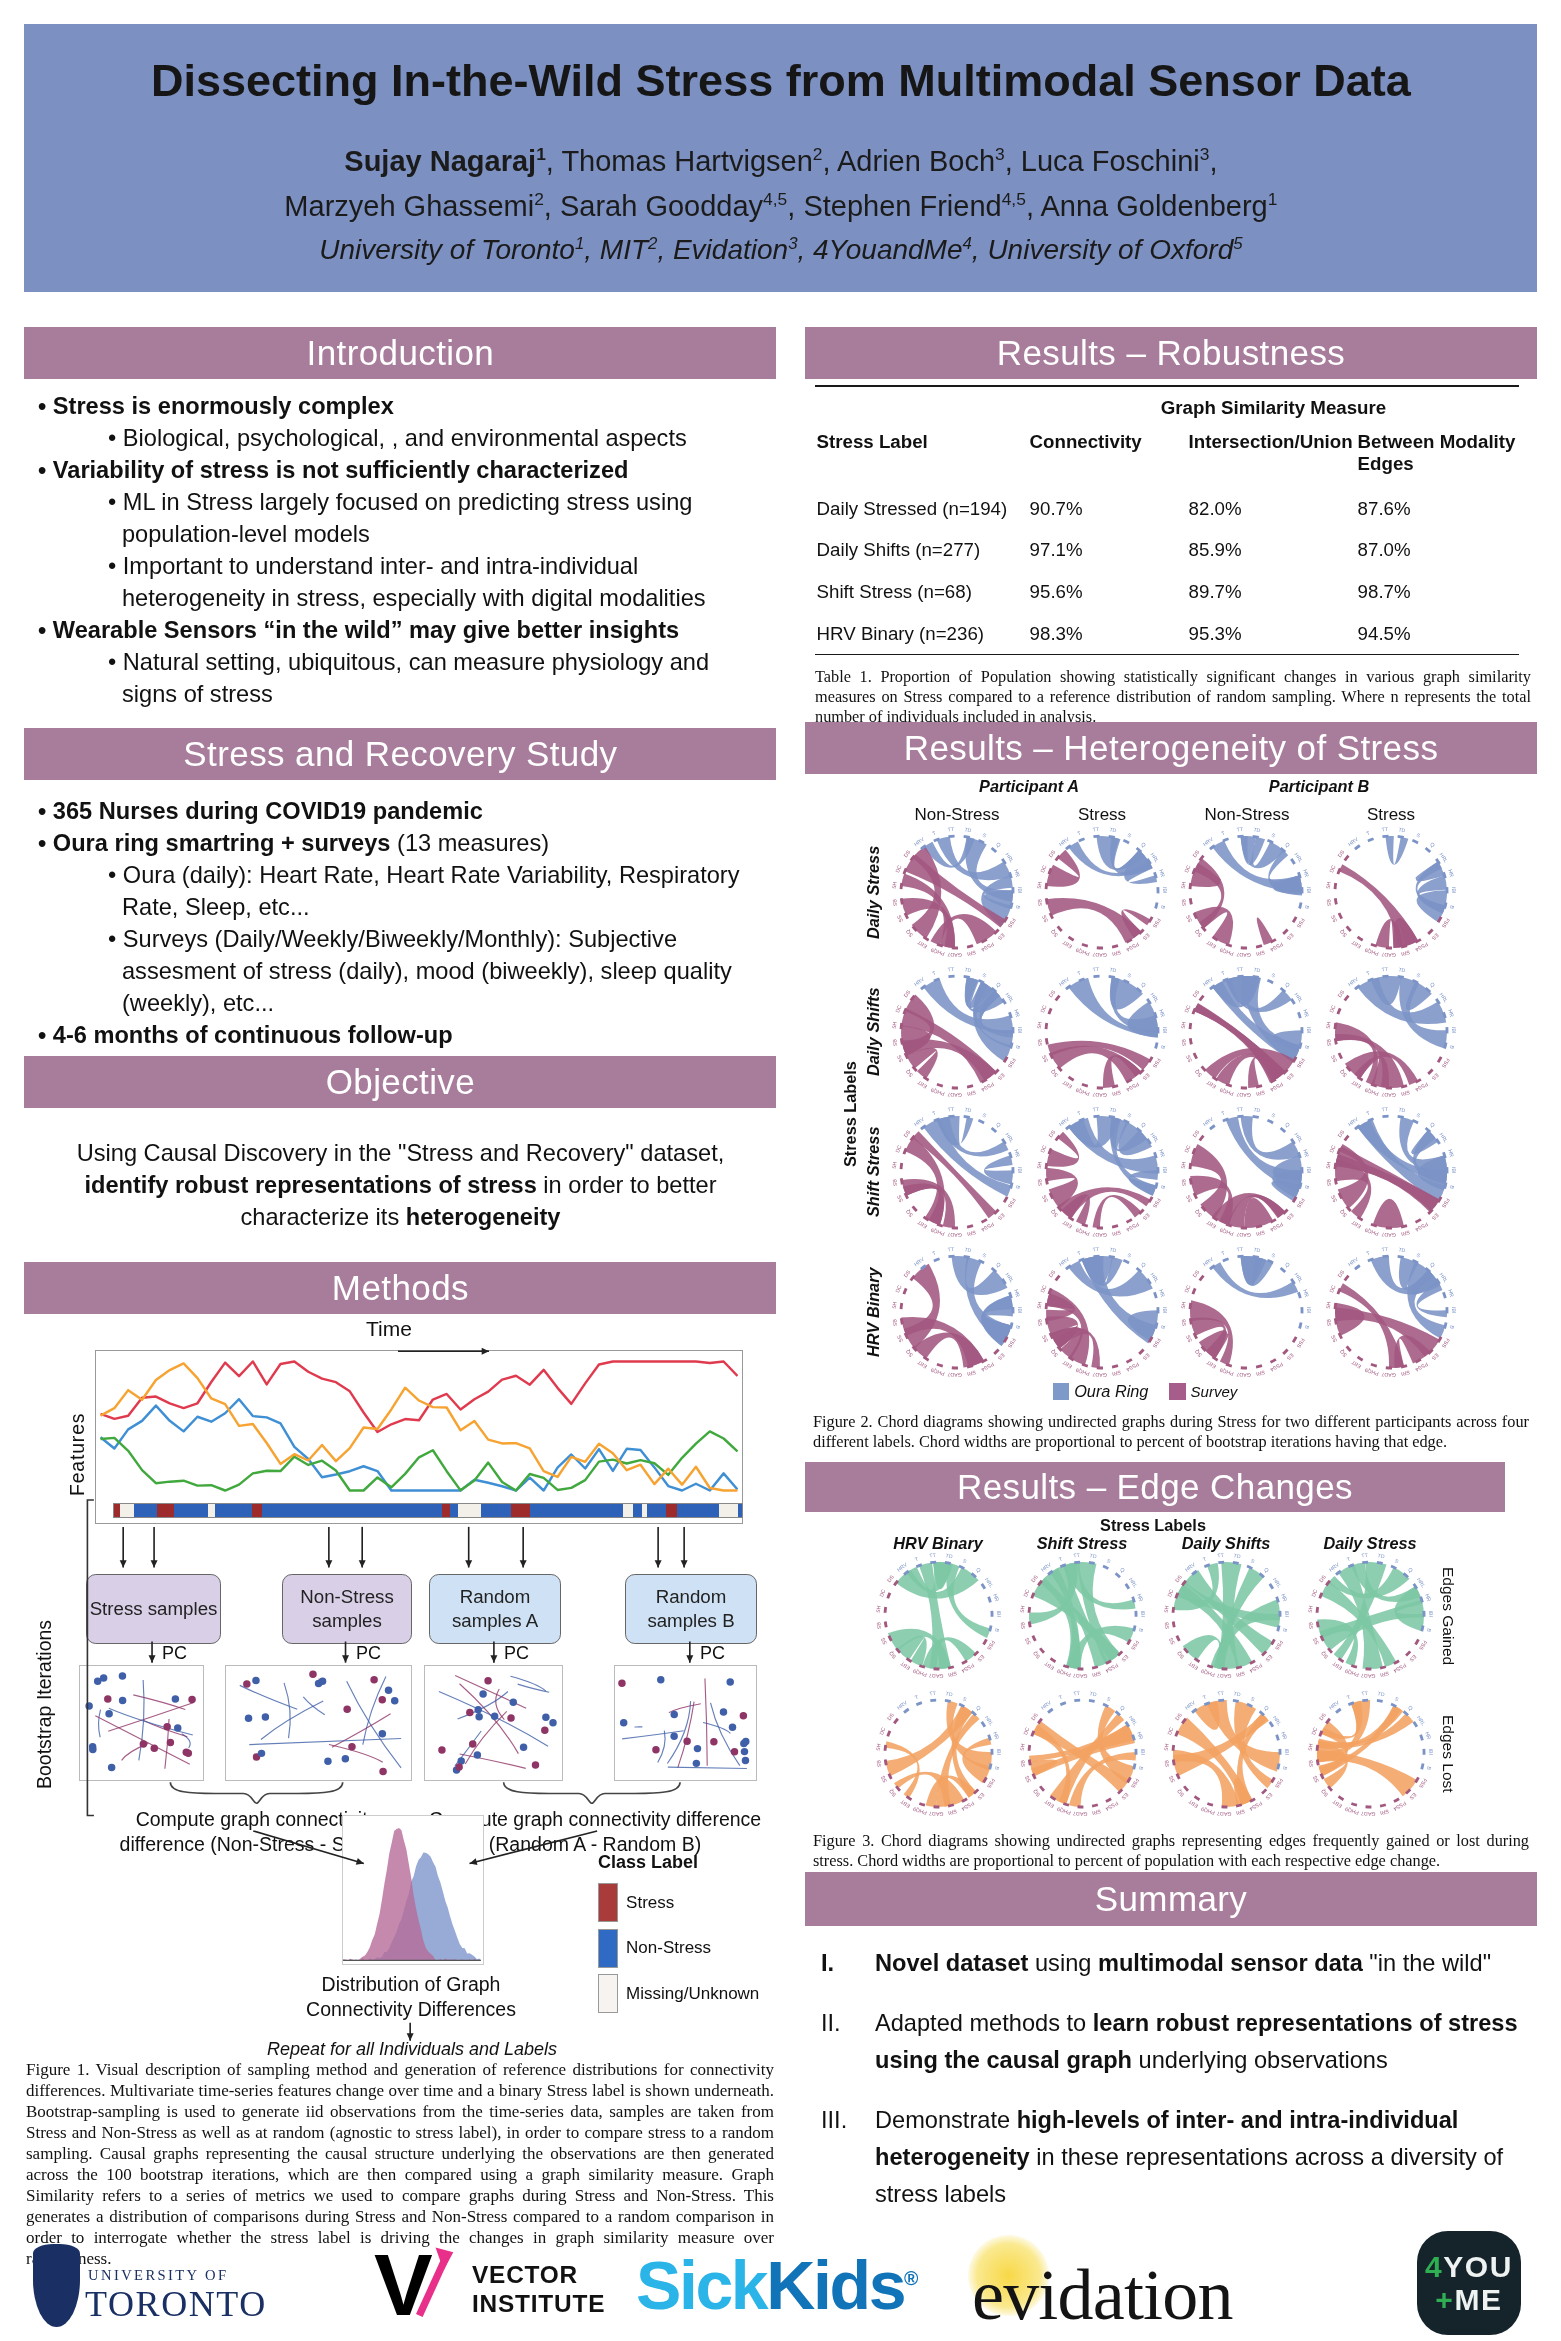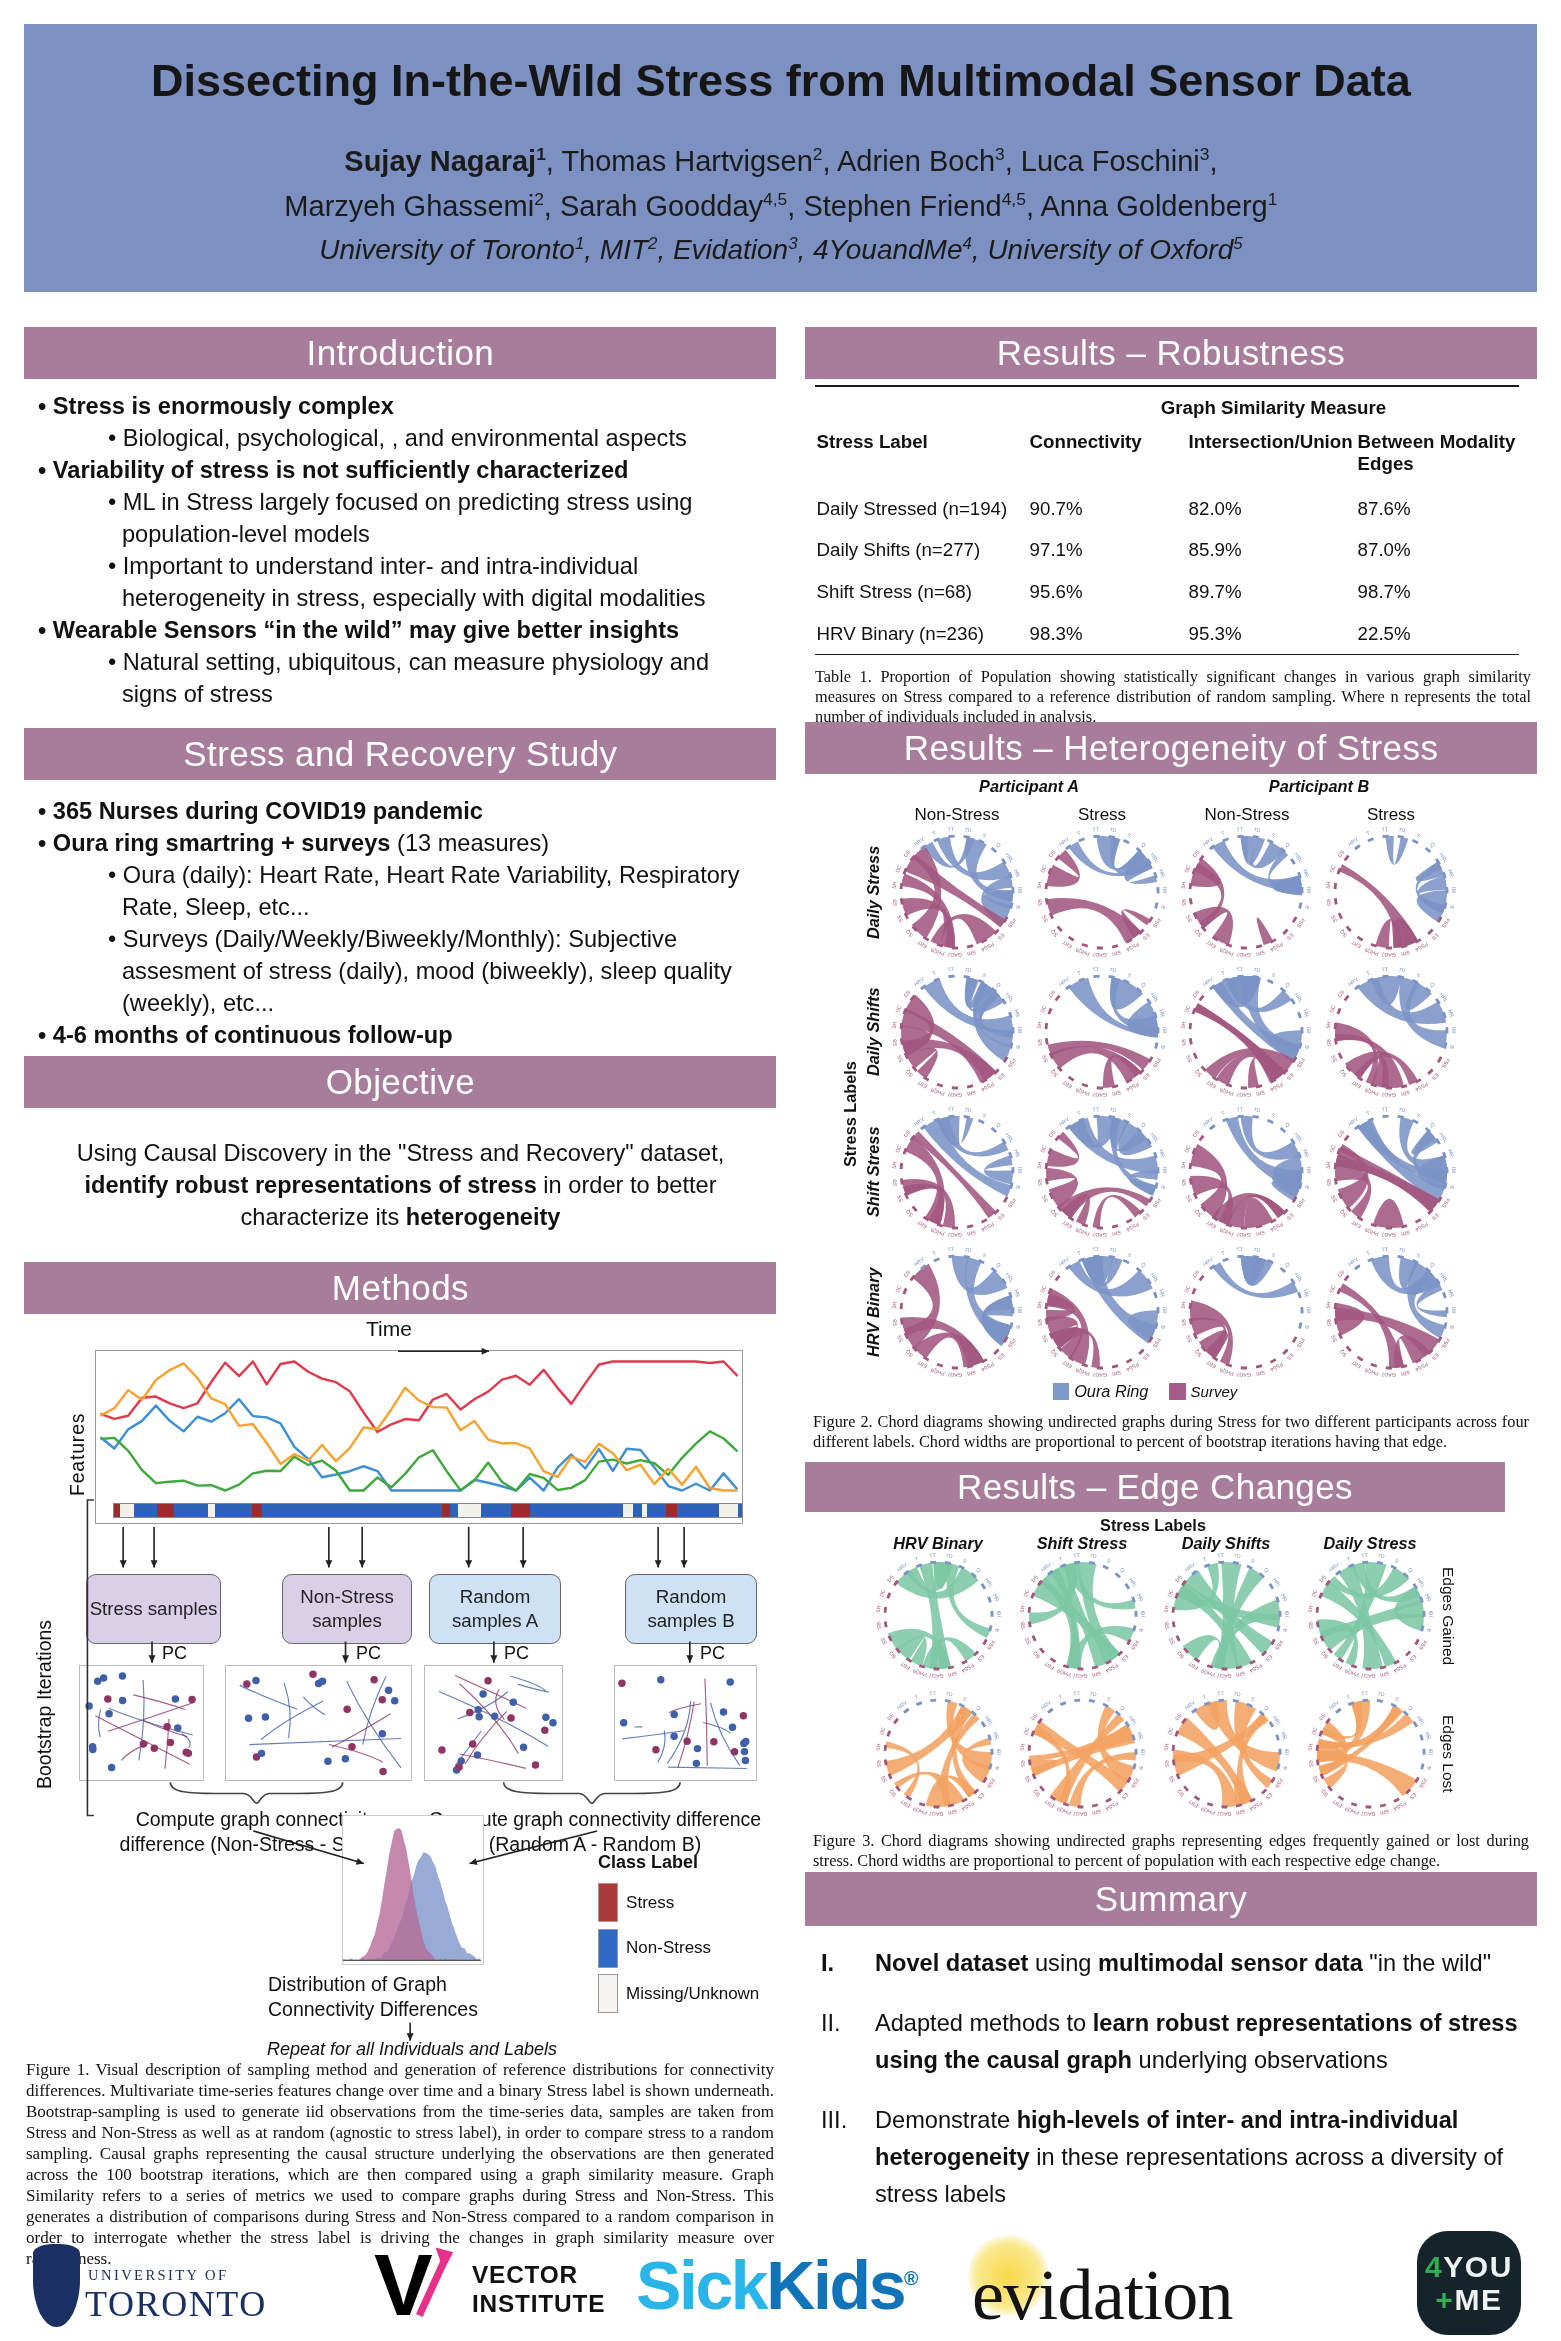--- a/index.html
+++ b/index.html
@@ -277,21 +277,21 @@
 <div class="abs" style="left:96px;top:1807px;width:321px;text-align:center;font-size:19.5px;line-height:25px;">Compute graph connectivity difference (Non-Stress - Stress)</div>
 <div class="abs" style="left:424px;top:1807px;width:342px;text-align:center;font-size:19.5px;line-height:25px;">Compute graph connectivity difference (Random A - Random B)</div>
 
 <div class="abs" style="left:342px;top:1815px;width:140px;height:148px;background:#fff;border:0.8px solid #ccc;">
   <div id="dist-holder"><svg width="138" height="146" viewBox="0 0 170 180">
         <path d="M0,178 L0,177.4 L3,178.0 L6,178.0 L9,176.0 L12,178.0 L15,176.9 L18,177.1 L21,178.0 L24,175.2 L27,178.0 L30,178.0 L33,175.3 L36,177.1 L39,176.2 L42,174.2 L45,175.0 L48,173.8 L51,167.6 L54,167.6 L57,162.7 L60,155.5 L63,149.6 L66,142.7 L69,133.3 L72,127.2 L75,116.3 L78,104.8 L81,95.9 L84,80.8 L87,74.4 L90,62.1 L93,54.2 L96,51.0 L99,45.1 L102,45.3 L105,47.3 L108,50.3 L111,56.9 L114,62.7 L117,74.1 L120,82.0 L123,92.7 L126,104.6 L129,112.7 L132,123.8 L135,133.8 L138,141.8 L141,150.5 L144,158.1 L147,162.8 L150,162.9 L153,169.4 L156,169.1 L159,171.0 L162,173.3 L165,176.7 L168,175.7 L170,178 Z" fill="#7e95cc" opacity="0.8"></path>
         <path d="M0,178 L0,176.6 L3,176.8 L6,177.7 L9,176.5 L12,177.0 L15,178.0 L18,178.0 L21,176.1 L24,173.5 L27,172.0 L30,167.8 L33,161.9 L36,153.0 L39,146.2 L42,133.3 L45,120.7 L48,102.8 L51,83.1 L54,66.2 L57,46.2 L60,33.0 L63,18.5 L66,16.0 L69,14.7 L72,17.7 L75,30.3 L78,40.9 L81,58.5 L84,76.2 L87,97.7 L90,114.0 L93,128.0 L96,139.8 L99,153.7 L102,162.3 L105,167.0 L108,169.8 L111,172.7 L114,177.6 L117,178.0 L120,176.4 L123,178.0 L126,175.6 L129,177.6 L132,177.0 L135,177.3 L138,176.6 L141,178.0 L144,177.6 L147,176.9 L150,178.0 L153,178.0 L156,176.5 L159,178.0 L162,176.0 L165,178.0 L168,177.3 L170,178 Z" fill="#b56b98" opacity="0.8"></path>
         <line x1="0" y1="178" x2="170" y2="178" stroke="#555" stroke-width="1.5"></line>
       </svg></div>
 </div>
-<div class="abs" style="left:268px;top:1972px;width:286px;text-align:left;font-size:19.5px;line-height:25px;">Distribution of Graph Connectivity Differences</div>
+<div class="abs" style="left:268px;top:1972px;width:286px;text-align:center;font-size:19.5px;line-height:25px;">Distribution of Graph Connectivity Differences</div>
 <div class="abs" style="left:228px;top:2039px;width:368px;text-align:center;font-size:18px;font-style:italic;">Repeat for all Individuals and Labels</div>
 
 <div class="abs" style="left:598px;top:1852px;font-size:18px;font-weight:700;">Class Label</div>
 <div class="abs" style="left:598px;top:1883px;" id="class-legend">
     <div class="legrow">
       <div style="width:18px;height:37px;background:#a93b3b;border:0.8px solid #999;margin-right:8.1px;"></div>
       <div style="font-size:17px;">Stress</div>
     </div>
     <div class="legrow">
       <div style="width:18px;height:37px;background:#2f6bc4;border:0.8px solid #999;margin-right:8.1px;"></div>
@@ -380,21 +380,21 @@
         <tr class="drow">
           <td>Shift Stress (n=68)</td>
           <td>95.6%</td>
           <td>89.7%</td>
           <td>98.7%</td>
         </tr>
         <tr class="drow">
           <td>HRV Binary (n=236)</td>
           <td>98.3%</td>
           <td>95.3%</td>
-          <td>22.5%</td>
+          <td>94.5%</td>
         </tr>
       </tbody>
     </table>
   <div class="cap" style="margin-top:11.4px;font-size:16.3px;line-height:20.3px;">Table 1. Proportion of Population showing statistically significant changes in various graph similarity measures on Stress compared to a reference distribution of random sampling. Where n represents the total number of individuals included in analysis.</div>
 </div>
 
 <div class="bar" style="left:805px;top:722px;width:732px;">
     <span>Results – Heterogeneity of Stress</span>
   </div>
 <div id="fig2"></div>

